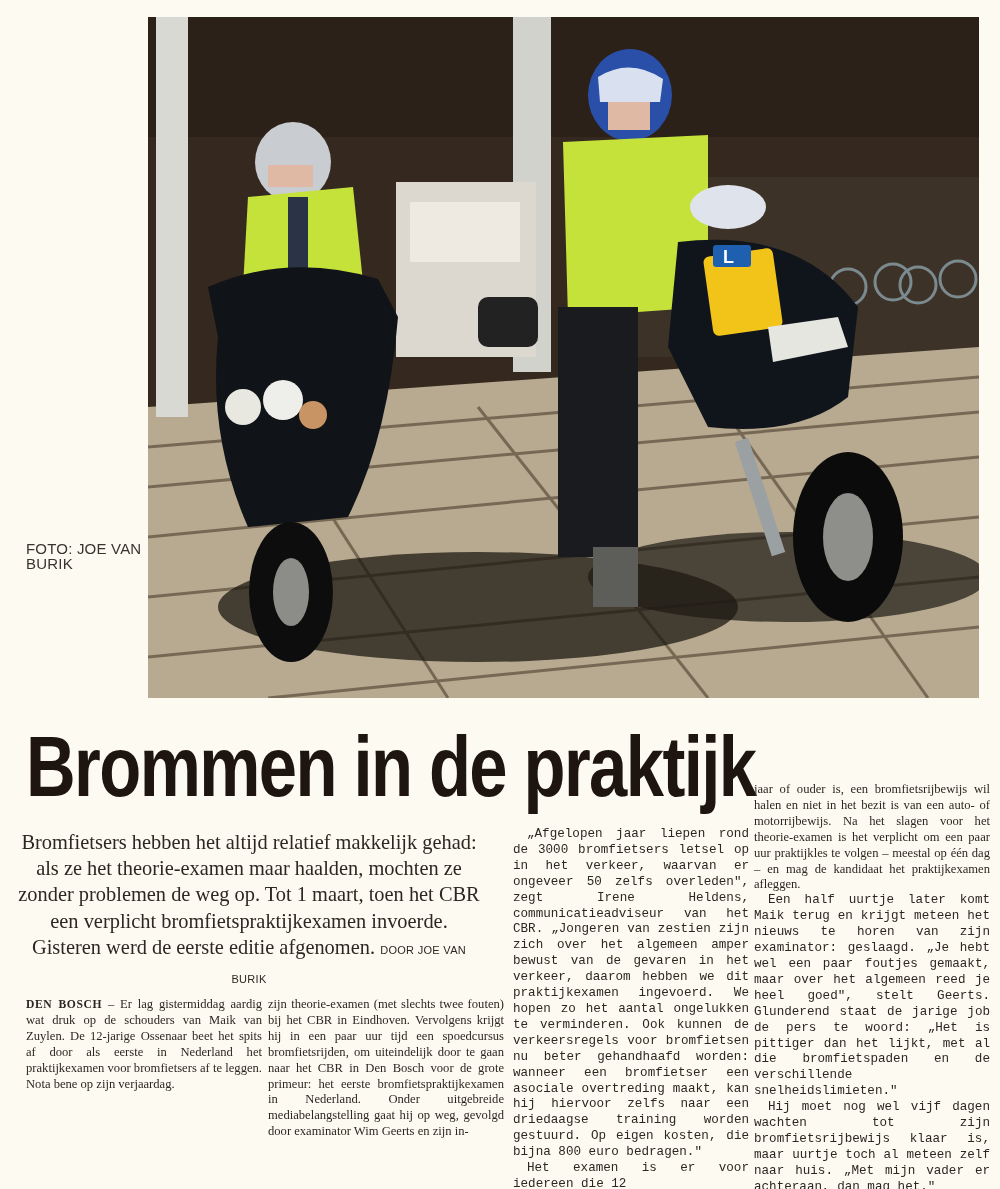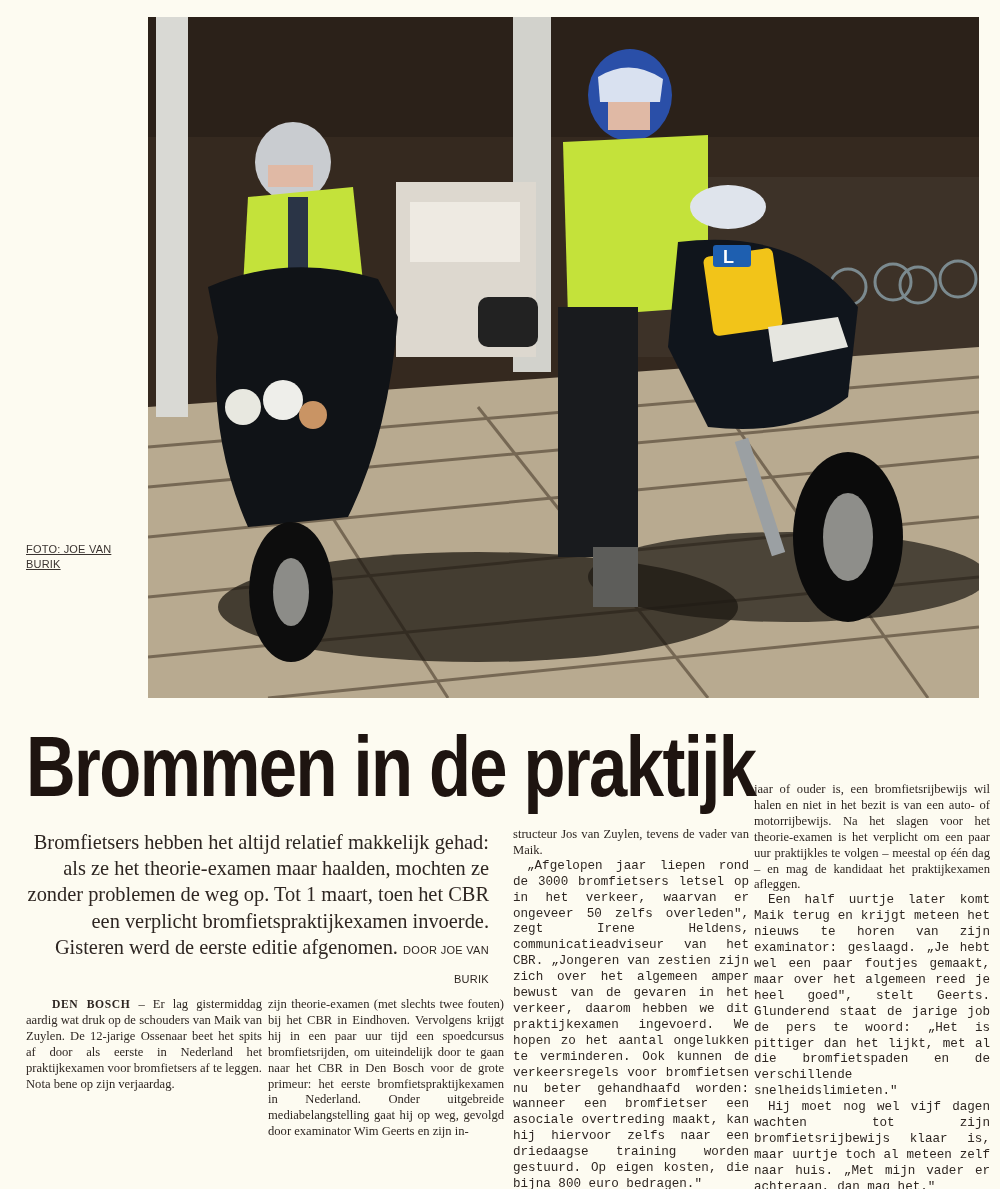--- a/index.html
+++ b/index.html
@@ -10,61 +10,61 @@
     color: #2a2320;
   }
   
   .caption {
     position: absolute; left: 26px; top: 542px; width: 118px;
     font-family: "Liberation Sans", "DejaVu Sans", sans-serif;
     font-size: 10.6px; line-height: 14.6px; color: #3a3330;
     letter-spacing: -0.1px;
   }
   .caption .credit {
-    display: block; font-size: 11px; letter-spacing: 0.2px; text-transform: uppercase; text-decoration: underline;
+    display: block; font-size: 15px; letter-spacing: 0.2px; text-transform: uppercase;
   }
   
   .photo {
     position: absolute; left: 148px; top: 17px; width: 831px; height: 681px;
     overflow: hidden; background: #2a241d;
   }
   .photo svg { display: block; width: 831px; height: 681px; }
   
   .headline {
     position: absolute; left: 26px; top: 716px; width: 960px;
     font-family: "Liberation Sans", "DejaVu Sans", sans-serif;
     font-weight: bold; font-size: 86px; line-height: 100px;
     color: #1e1410; letter-spacing: -2px;
     transform: scaleX(0.80); transform-origin: left top;
     white-space: nowrap;
   }
   
   .intro {
-    position: absolute; left: 21px; top: 829px; width: 468px;
+    position: absolute; left: 15px; top: 829px; width: 468px;
     font-size: 20.4px; line-height: 26.2px; color: #2e2622;
-    text-align: right;
+    text-align: center;
   }
   .intro .byline {
     font-family: "Liberation Sans", "DejaVu Sans", sans-serif;
     font-size: 11px; letter-spacing: 0.3px; text-transform: uppercase;
   }
   
   .col {
     position: absolute; width: 236px;
     font-size: 12.6px; line-height: 15.9px; color: #2e2622;
     text-align: justify; hyphens: manual;
   }
   .col p { margin: 0; text-indent: 0; }
   .col p.indent { text-indent: 14px; font-family: Liberation Mono, monospace; }
   .col-1 { left: 26px; top: 997px; }
   .col-2 { left: 268px; top: 997px; }
   .col-3 { left: 513px; top: 827px; }
   .col-4 { left: 754px; top: 782px; }
   .dateline {
-    font-weight: bold; letter-spacing: 0.6px; font-size: 11.6px; margin-left: 26px;
+    font-weight: bold; letter-spacing: 0.6px; font-size: 11.6px;
   }
 </style>
 </head>
 <body>
 
 <div class="photo">
   <svg viewBox="0 0 831 681" xmlns="http://www.w3.org/2000/svg">
 
     <rect x="0" y="0" width="831" height="400" fill="#35291f"></rect>
     <rect x="0" y="0" width="831" height="120" fill="#2b2119"></rect>
@@ -146,21 +146,20 @@
 
 <div class="col col-1">
   <p><span class="dateline">DEN BOSCH</span><span> – </span><span>Er lag gistermiddag aardig wat druk op de schouders van Maik van Zuylen. De 12-jarige Ossenaar beet het spits af door als eerste in Nederland het praktijkexamen voor bromfietsers af te leggen. Nota bene op zijn verjaardag.</span></p>
 </div>
 
 <div class="col col-2">
   <p>zijn theorie-examen (met slechts twee fouten) bij het CBR in Eindhoven. Vervolgens krijgt hij in een paar uur tijd een spoedcursus bromfietsrijden, om uiteindelijk door te gaan naar het CBR in Den Bosch voor de grote primeur: het eerste bromfietspraktijkexamen in Nederland. Onder uitgebreide mediabelangstelling gaat hij op weg, gevolgd door examinator Wim Geerts en zijn in-</p>
 </div>
 
 <div class="col col-3">
-  <p>structeur Jos van Zuylen, tevens de vader van Maik.</p>
   <p class="indent">„Afgelopen jaar liepen rond de 3000 bromfietsers letsel op in het verkeer, waarvan er ongeveer 50 zelfs overleden", zegt Irene Heldens, communicatieadviseur van het CBR. „Jongeren van zestien zijn zich over het algemeen amper bewust van de gevaren in het verkeer, daarom hebben we dit praktijkexamen ingevoerd. We hopen zo het aantal ongelukken te verminderen. Ook kunnen de verkeersregels voor bromfietsen nu beter gehandhaafd worden: wanneer een bromfietser een asociale overtreding maakt, kan hij hiervoor zelfs naar een driedaagse training worden gestuurd. Op eigen kosten, die bijna 800 euro bedragen."</p>
   <p class="indent">Het examen is er voor iedereen die 12</p>
 </div>
 
 <div class="col col-4">
   <p>jaar of ouder is, een bromfietsrijbewijs wil halen en niet in het bezit is van een auto- of motorrijbewijs. Na het slagen voor het theorie-examen is het verplicht om een paar uur praktijkles te volgen – meestal op één dag – en mag de kandidaat het praktijkexamen afleggen.</p>
   <p class="indent">Een half uurtje later komt Maik terug en krijgt meteen het nieuws te horen van zijn examinator: geslaagd. „Je hebt wel een paar foutjes gemaakt, maar over het algemeen reed je heel goed", stelt Geerts. Glunderend staat de jarige job de pers te woord: „Het is pittiger dan het lijkt, met al die bromfietspaden en de verschillende snelheidslimieten."</p>
   <p class="indent">Hij moet nog wel vijf dagen wachten tot zijn bromfietsrijbewijs klaar is, maar uurtje toch al meteen zelf naar huis. „Met mijn vader er achteraan, dan mag het."</p>
 </div>
 

